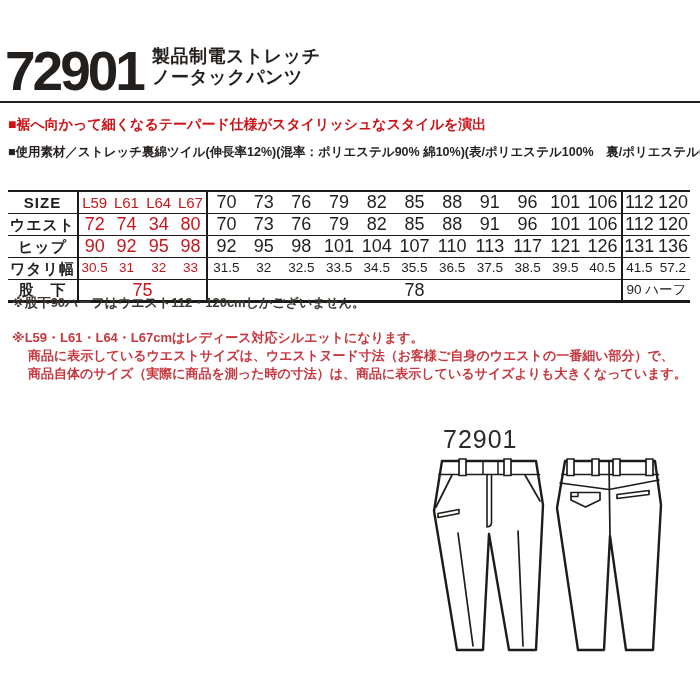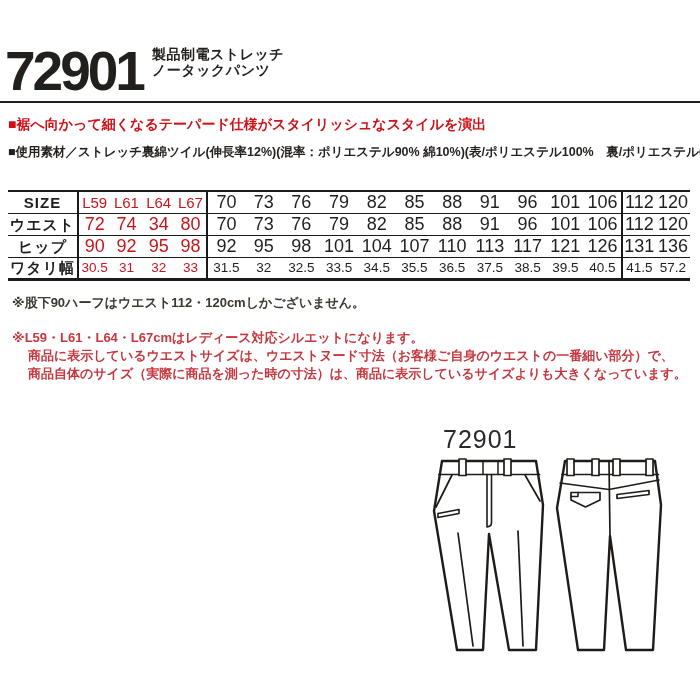--- a/index.html
+++ b/index.html
@@ -9,21 +9,21 @@
     background:#ffffff; color:#1a1a1a; position:relative; overflow:hidden;
   }
   .abs { position:absolute; }
 
   
   .product-code {
     left:5px; top:44px; font-size:55px; font-weight:800;
     letter-spacing:-3px; color:#231f1d; line-height:1;
   }
   .product-title {
-    left:152px; top:46px; font-size:14px; font-weight:700;
+    left:152px; top:46px; font-size:18px; font-weight:700;
     color:#231f1d; line-height:1.17; letter-spacing:0.5px;
   }
   .header-divider { left:0; top:101px; width:700px; height:2px; background:#231f1d; }
 
   
   .headline { left:8px; top:116px; font-size:14px; font-weight:700; color:#cf1016; white-space:nowrap; }
   .material { left:8px; top:144px; font-size:12.5px; font-weight:700; color:#231f1d; white-space:nowrap; width:692px; overflow:hidden; }
 
   
   .size-table-wrap { left:8px; top:190px; }
@@ -149,20 +149,26 @@
           <td class="">34.5</td>
           <td class="">35.5</td>
           <td class="">36.5</td>
           <td class="">37.5</td>
           <td class="">38.5</td>
           <td class="">39.5</td>
           <td class="">40.5</td>
           <td class="gs">41.5</td>
           <td class="">57.2</td>
         </tr>
+        <tr>
+          <th>股　下</th>
+          <td colspan="4" class="red gs">75</td>
+          <td colspan="11" class="gs">78</td>
+          <td colspan="2" class="sm2 gs">90 ハーフ</td>
+        </tr>
       </tbody>
   </table>
 </div>
 
 <div class="abs note dark n1">※股下90ハーフはウエスト112・120cmしかございません。</div>
 <div class="abs note red n2">※L59・L61・L64・L67cmはレディース対応シルエットになります。</div>
 <div class="abs note red indent n3">商品に表示しているウエストサイズは、ウエストヌード寸法（お客様ご自身のウエストの一番細い部分）で、</div>
 <div class="abs note red indent n4">商品自体のサイズ（実際に商品を測った時の寸法）は、商品に表示しているサイズよりも大きくなっています。</div>
 
 <div class="abs figure-label">72901</div>

